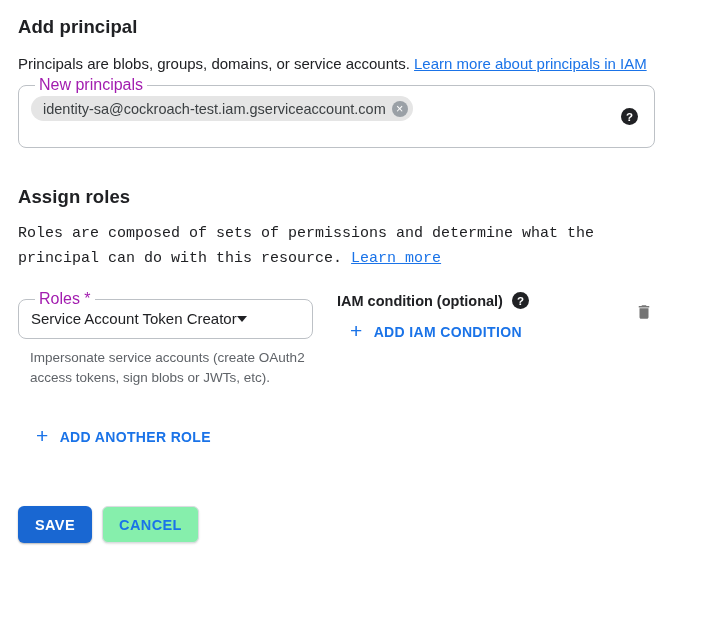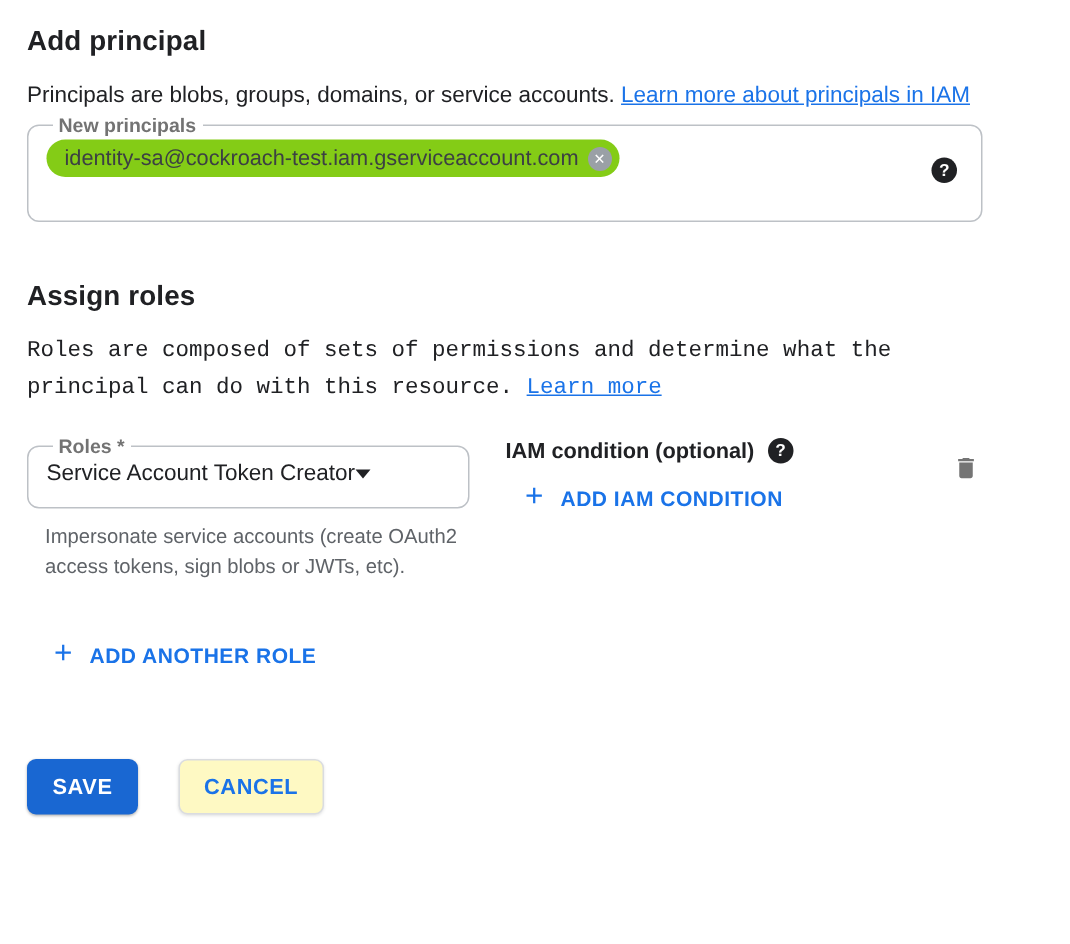--- a/index.html
+++ b/index.html
@@ -38,35 +38,35 @@
 
   fieldset.outlined {
     border: 1px solid #bdc1c6;
     border-radius: 8px;
     margin: 0;
     padding: 0 12px;
     position: relative;
     box-sizing: border-box;
   }
   fieldset.outlined legend {
-    font-size: 13px;
-    font-weight: bold;
-    color: #737373;
+    font-size: 16px;
+    font-weight: normal;
+    color: #a21caf;
     padding: 0 4px;
     margin-left: 4px;
     white-space: nowrap;
   }
 
   .np-field { width: 637px; height: 72px; margin-top: 13px; }
 
   .chip {
     display: inline-flex;
     align-items: center;
     height: 25px;
-    background: #84cc16;
+    background: #e5e5e5;
     border-radius: 13px;
     padding: 0 5px 0 12px;
     margin-top: 2px;
     max-width: 560px;
   }
   .chip-text {
     font-size: 14.5px;
     color: #3c4043;
     white-space: nowrap;
   }
@@ -149,42 +149,42 @@
     line-height: 1;
     position: relative;
     top: -1px;
   }
   .add-condition { margin: 12px 0 0 13px; }
   .add-another { margin: 38px 0 0 18px; }
 
   .trash-col { margin-left: auto; padding-top: 13px; padding-right: 2px; }
   .trash-btn { cursor: pointer; display: inline-block; }
 
-  .btn-row { display: flex; gap: 27px; margin-top: 58px; }
+  .btn-row { display: flex; gap: 10px; margin-top: 58px; }
   .btn {
     height: 37px;
     border-radius: 6px;
     font-family: "Liberation Sans", sans-serif;
     font-size: 14.5px;
     font-weight: bold;
     letter-spacing: 0.4px;
     display: inline-flex;
     align-items: center;
     justify-content: center;
     cursor: pointer;
     border: none;
   }
   .btn-save {
     background: #1967d2;
     color: #ffffff;
     padding: 0 17px;
     box-shadow: 0 1px 2px rgba(0,0,0,0.3);
   }
   .btn-cancel {
-    background: #fef9c3;
+    background: #86efac;
     color: #1a73e8;
     padding: 0 16px;
     border: 1px solid #dadce0;
     box-shadow: 0 1px 2px rgba(60,64,67,0.15);
   }
 </style>
 </head>
 <body>
 
 <div class="page">

